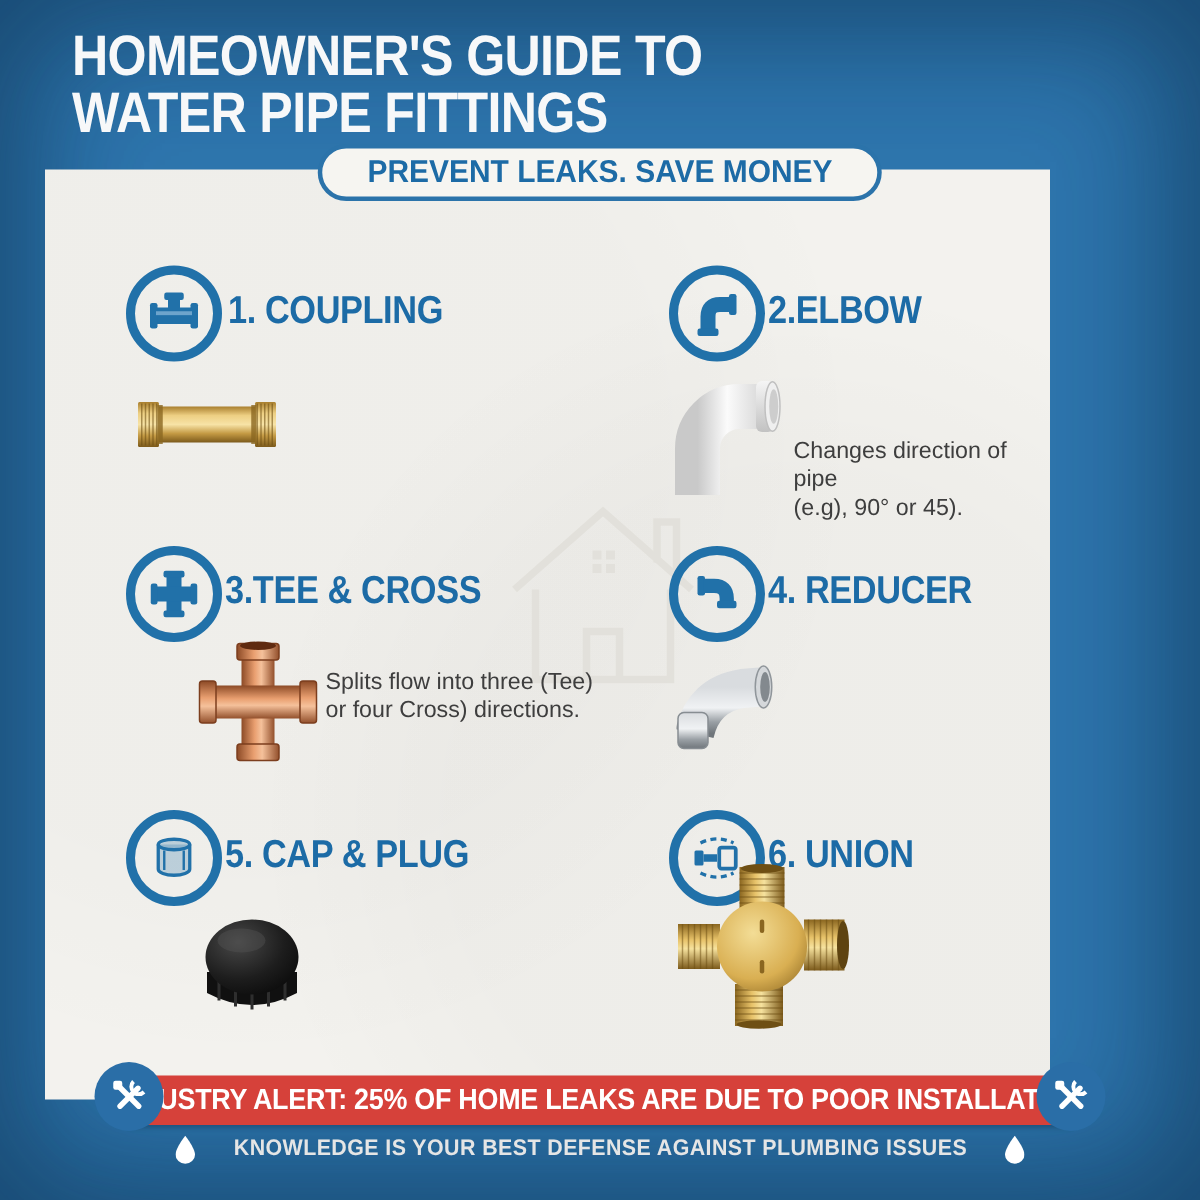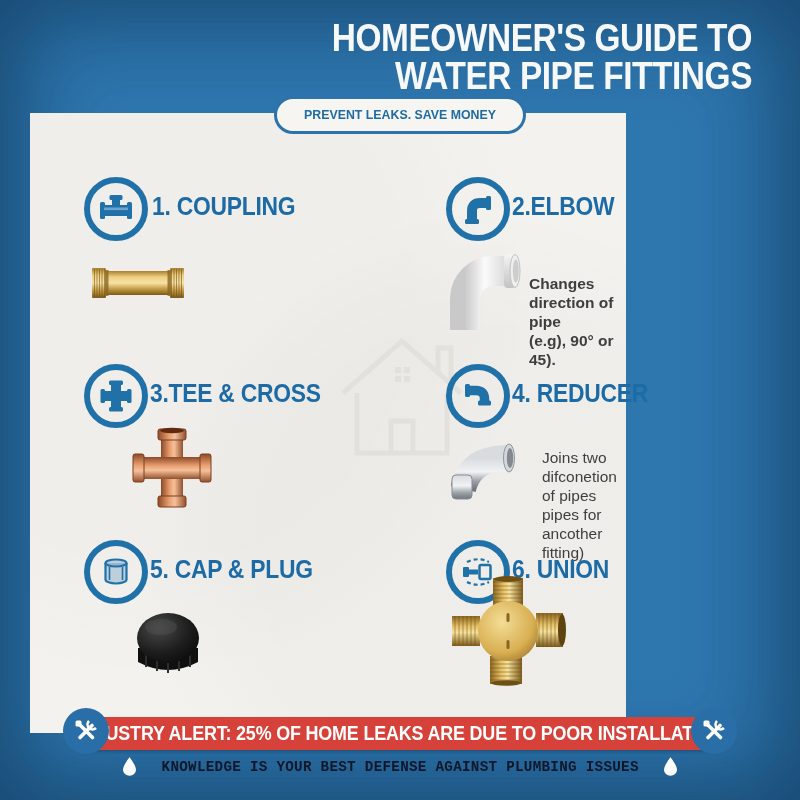--- a/index.html
+++ b/index.html
@@ -3,31 +3,31 @@
 <meta charset="utf-8">
 <style>
   html,body{margin:0;padding:0;}
   body{
     width:800px;height:800px;position:relative;overflow:hidden;
     background:#2e76ae;
     box-shadow:inset 0 0 90px 20px rgba(10,40,70,.35);
     font-family:"Liberation Sans",sans-serif;
   }
   .vignette{position:absolute;inset:0;box-shadow:inset 0 0 80px 12px rgba(8,35,64,.30);pointer-events:none;z-index:0;}
-  .main-title{position:absolute;top:19px;left:0;right:0;text-align:right;color:#f7f8f9;font-weight:bold;z-index:2;}
+  .main-title{position:absolute;top:19px;left:0;right:0;text-align:left;color:#f7f8f9;font-weight:bold;z-index:2;}
   .main-title .line{display:block;font-size:38px;line-height:38px;letter-spacing:-.5px;transform:scaleX(.88);}
   .tagline-pill{
     position:absolute;top:96px;left:50%;transform:translateX(-50%);
     background:#f6f5f1;border:3px solid #2b73aa;border-radius:22px;
     height:32px;line-height:32px;padding:0 22px;color:#1d6ba6;font-weight:bold;
-    font-size:13px;white-space:nowrap;z-index:5;
+    font-size:21px;white-space:nowrap;z-index:5;
   }
   .tagline-pill span{display:inline-block;transform:scaleX(.95);}
   .paper{
-    position:absolute;left:30px;top:113px;width:596px;height:620px;z-index:1;
+    position:absolute;left:30px;top:113px;width:670px;height:620px;z-index:1;
     background:#f3f2ee;
     background-image:radial-gradient(circle at 20% 30%, rgba(0,0,0,.015) 0 40%, transparent 60%),
                      radial-gradient(circle at 75% 70%, rgba(0,0,0,.02) 0 35%, transparent 55%);
   }
   .house-mark{position:absolute;left:305px;top:218px;width:134px;height:130px;opacity:.9;}
   .icon-circle{
     position:absolute;width:52px;height:52px;border:6px solid #2171a9;border-radius:50%;
     display:flex;align-items:center;justify-content:center;background:transparent;
   }
   .item-title{
@@ -43,21 +43,21 @@
     display:flex;align-items:center;justify-content:center;box-shadow:0 2px 3px rgba(0,0,0,.2);
   }
   .alert-bar span{color:#fff;font-weight:bold;font-size:19.5px;white-space:nowrap;display:inline-block;transform:scaleX(.92);letter-spacing:-.2px;}
   .tool-circle{
     position:absolute;top:708px;width:46px;height:46px;border-radius:50%;background:#2a6ea7;z-index:4;
     display:flex;align-items:center;justify-content:center;
   }
   .tool-circle.left{left:63px;} .tool-circle.right{left:691px;}
   .footer-note{
     position:absolute;top:757px;left:0;right:0;z-index:2;
-    display:flex;align-items:flex-end;justify-content:center;gap:13px;color:#0f172a;font-family:Liberation Mono, monospace;
+    display:flex;align-items:flex-start;justify-content:center;gap:13px;color:#e5e5e5;
   }
   .footer-note .txt{font-size:15px;font-weight:bold;letter-spacing:.3px;display:inline-block;transform:scaleX(.95);white-space:nowrap;}
 </style>
 </head>
 <body>
 
 <div class="vignette"></div>
 
 <div class="main-title">
   <span class="line">HOMEOWNER'S GUIDE TO</span>
@@ -147,21 +147,21 @@
       <linearGradient id="p2h" x1="0" y1="0" x2="0" y2="1">
         <stop offset="0" stop-color="#f5f5f5"></stop>
           <stop offset="1" stop-color="#c2c2c2"></stop>
       </linearGradient>
     </defs>
     <path d="M16,77 V46 A28,28 0 0 1 44,18 H60" fill="none" stroke="url(#p2g)" stroke-width="30"></path>
     <rect x="55" y="1" width="12" height="34" rx="4" fill="url(#p2h)"></rect>
     <ellipse cx="66" cy="18" rx="5" ry="16.5" fill="#efefef" stroke="#c0c0c0"></ellipse>
     <ellipse cx="66.8" cy="18" rx="3" ry="11.5" fill="#cdcdcd"></ellipse>
   </svg>
-  <div class="desc" style="left:499px;top:161px;font-weight:bold;">Changes direction of pipe
+  <div class="desc" style="left:499px;top:178px;">Changes direction of pipe
 (e.g), 90° or 45).</div>
 
   <div class="icon-circle" style="left:54px;top:251px;">
     <svg width="36" height="36" viewBox="0 0 36 36">
       <g fill="#2171a9">
         <rect x="13" y="5" width="10" height="26"></rect>
         <rect x="5" y="13" width="26" height="10"></rect>
         <rect x="11" y="2.5" width="14" height="4.5" rx="1.5"></rect>
         <rect x="11" y="29" width="14" height="4.5" rx="1.5"></rect>
         <rect x="2.5" y="11" width="4.5" height="14" rx="1.5"></rect>
@@ -186,20 +186,22 @@
       </linearGradient>
     </defs>
     <rect x="30" y="5" width="22" height="72" fill="url(#p3v)"></rect>
     <rect x="5" y="30" width="72" height="22" fill="url(#p3h)"></rect>
     <rect x="27" y="2" width="28" height="11" rx="2" fill="url(#p3v)" stroke="#7c3e1e" stroke-width="1"></rect>
     <rect x="27" y="69" width="28" height="11" rx="2" fill="url(#p3v)" stroke="#7c3e1e" stroke-width="1"></rect>
     <rect x="2" y="27" width="11" height="28" rx="2" fill="url(#p3h)" stroke="#7c3e1e" stroke-width="1"></rect>
     <rect x="69" y="27" width="11" height="28" rx="2" fill="url(#p3h)" stroke="#7c3e1e" stroke-width="1"></rect>
     <ellipse cx="41" cy="3.5" rx="12" ry="2.8" fill="#5f2a10"></ellipse>
   </svg>
+  <div class="desc" style="left:187px;top:332px;">Splits flow into three (Tee)
+or four Cross) directions.</div>
 
   <div class="icon-circle" style="left:416px;top:251px;">
     <svg width="36" height="36" viewBox="0 0 36 36">
       <rect x="5" y="6" width="5" height="13" rx="1.5" fill="#2171a9"></rect>
       <path d="M9,12.5 H16 Q24.5,12.5 24.5,21 V23" fill="none" stroke="#2171a9" stroke-width="9.5"></path>
       <rect x="18" y="22.5" width="13" height="5" rx="1.5" fill="#2171a9"></rect>
     </svg>
   </div>
   <div class="item-title" style="left:482px;top:265px;">4. REDUCER</div>
   <svg class="fit-img" style="left:421px;top:324px;" width="78" height="64" viewBox="0 0 78 64">
@@ -209,22 +211,20 @@
           <stop offset=".45" stop-color="#f0f2f4"></stop>
         <stop offset=".75" stop-color="#9aa0a5"></stop>
           <stop offset="1" stop-color="#70767b"></stop>
       </linearGradient>
     </defs>
     <path d="M12,52 Q18,26 44,22 L56,21" fill="none" stroke="url(#p4g)" stroke-width="26"></path>
     <rect x="1" y="38" width="20" height="24" rx="4" fill="url(#p4g)" stroke="#878d92" stroke-width="1"></rect>
     <ellipse cx="58" cy="21" rx="5.5" ry="14" fill="#d5d8db" stroke="#90969b"></ellipse>
     <ellipse cx="59" cy="21" rx="3.2" ry="10" fill="#83898e"></ellipse>
   </svg>
-  <div class="desc" style="left:512px;top:335px;">Joins two difconetion of pipes
-pipes for ancother fitting)</div>
 
   <div class="icon-circle" style="left:54px;top:427px;">
     <svg width="36" height="36" viewBox="0 0 36 36">
       <path d="M7.5,9 V25.5 a10.5,4 0 0 0 21,0 V9" fill="rgba(33,113,169,.25)" stroke="#2171a9" stroke-width="2.2"></path>
       <ellipse cx="18" cy="9" rx="10.5" ry="3.5" fill="rgba(33,113,169,.25)" stroke="#2171a9" stroke-width="2.2"></ellipse>
       <line x1="11.5" y1="13" x2="11.5" y2="26" stroke="#2171a9" stroke-width="1.6"></line>
       <line x1="24.5" y1="13" x2="24.5" y2="26" stroke="#2171a9" stroke-width="1.6"></line>
     </svg>
   </div>
   <div class="item-title" style="left:120px;top:441px;">5. CAP &amp; PLUG</div>

